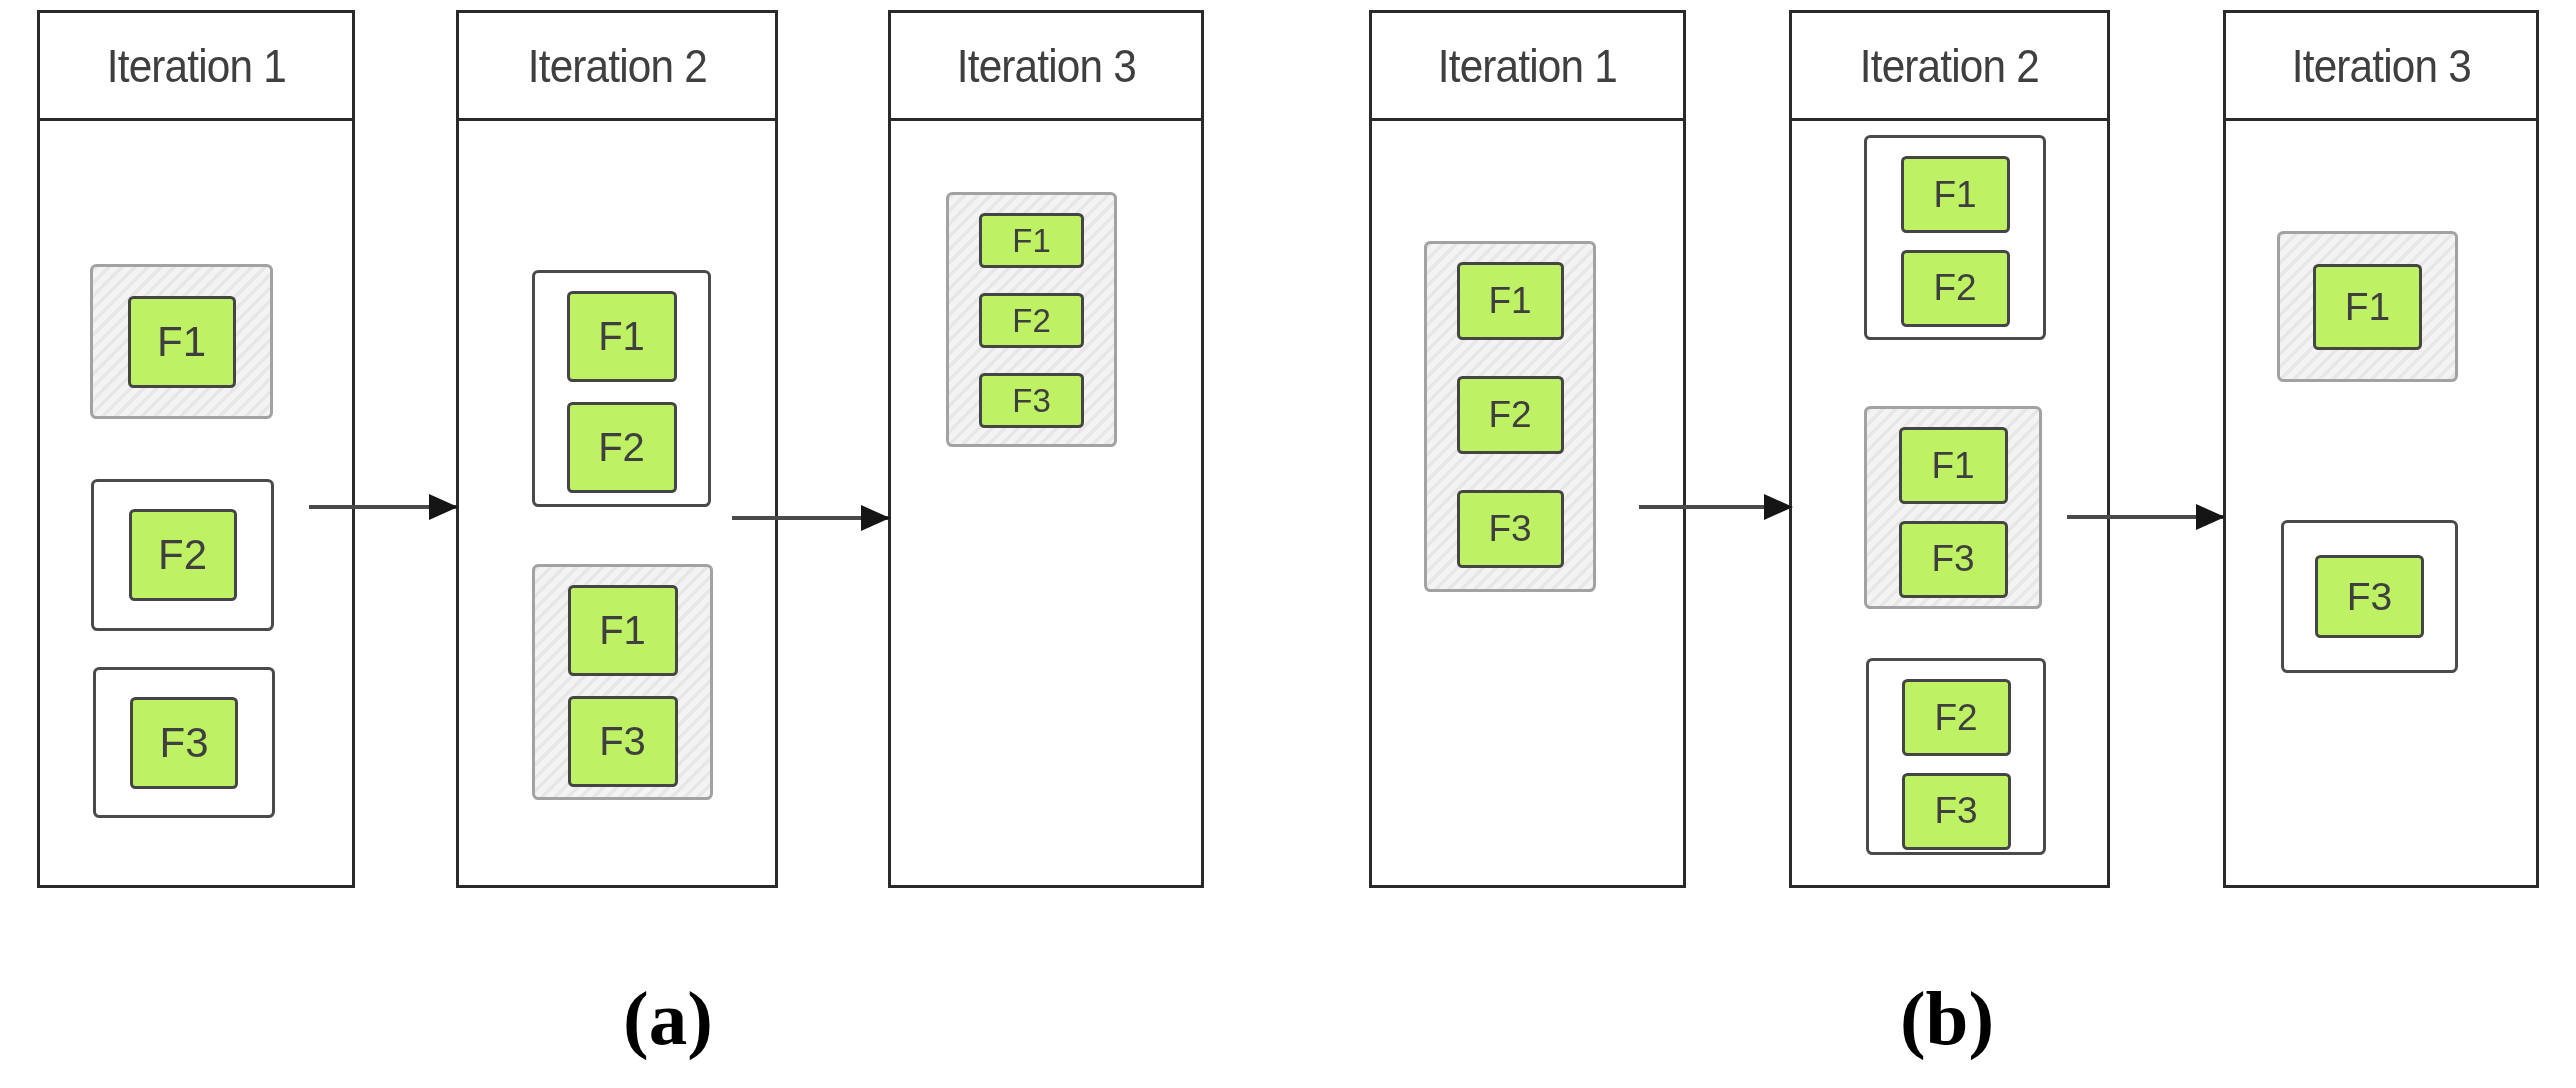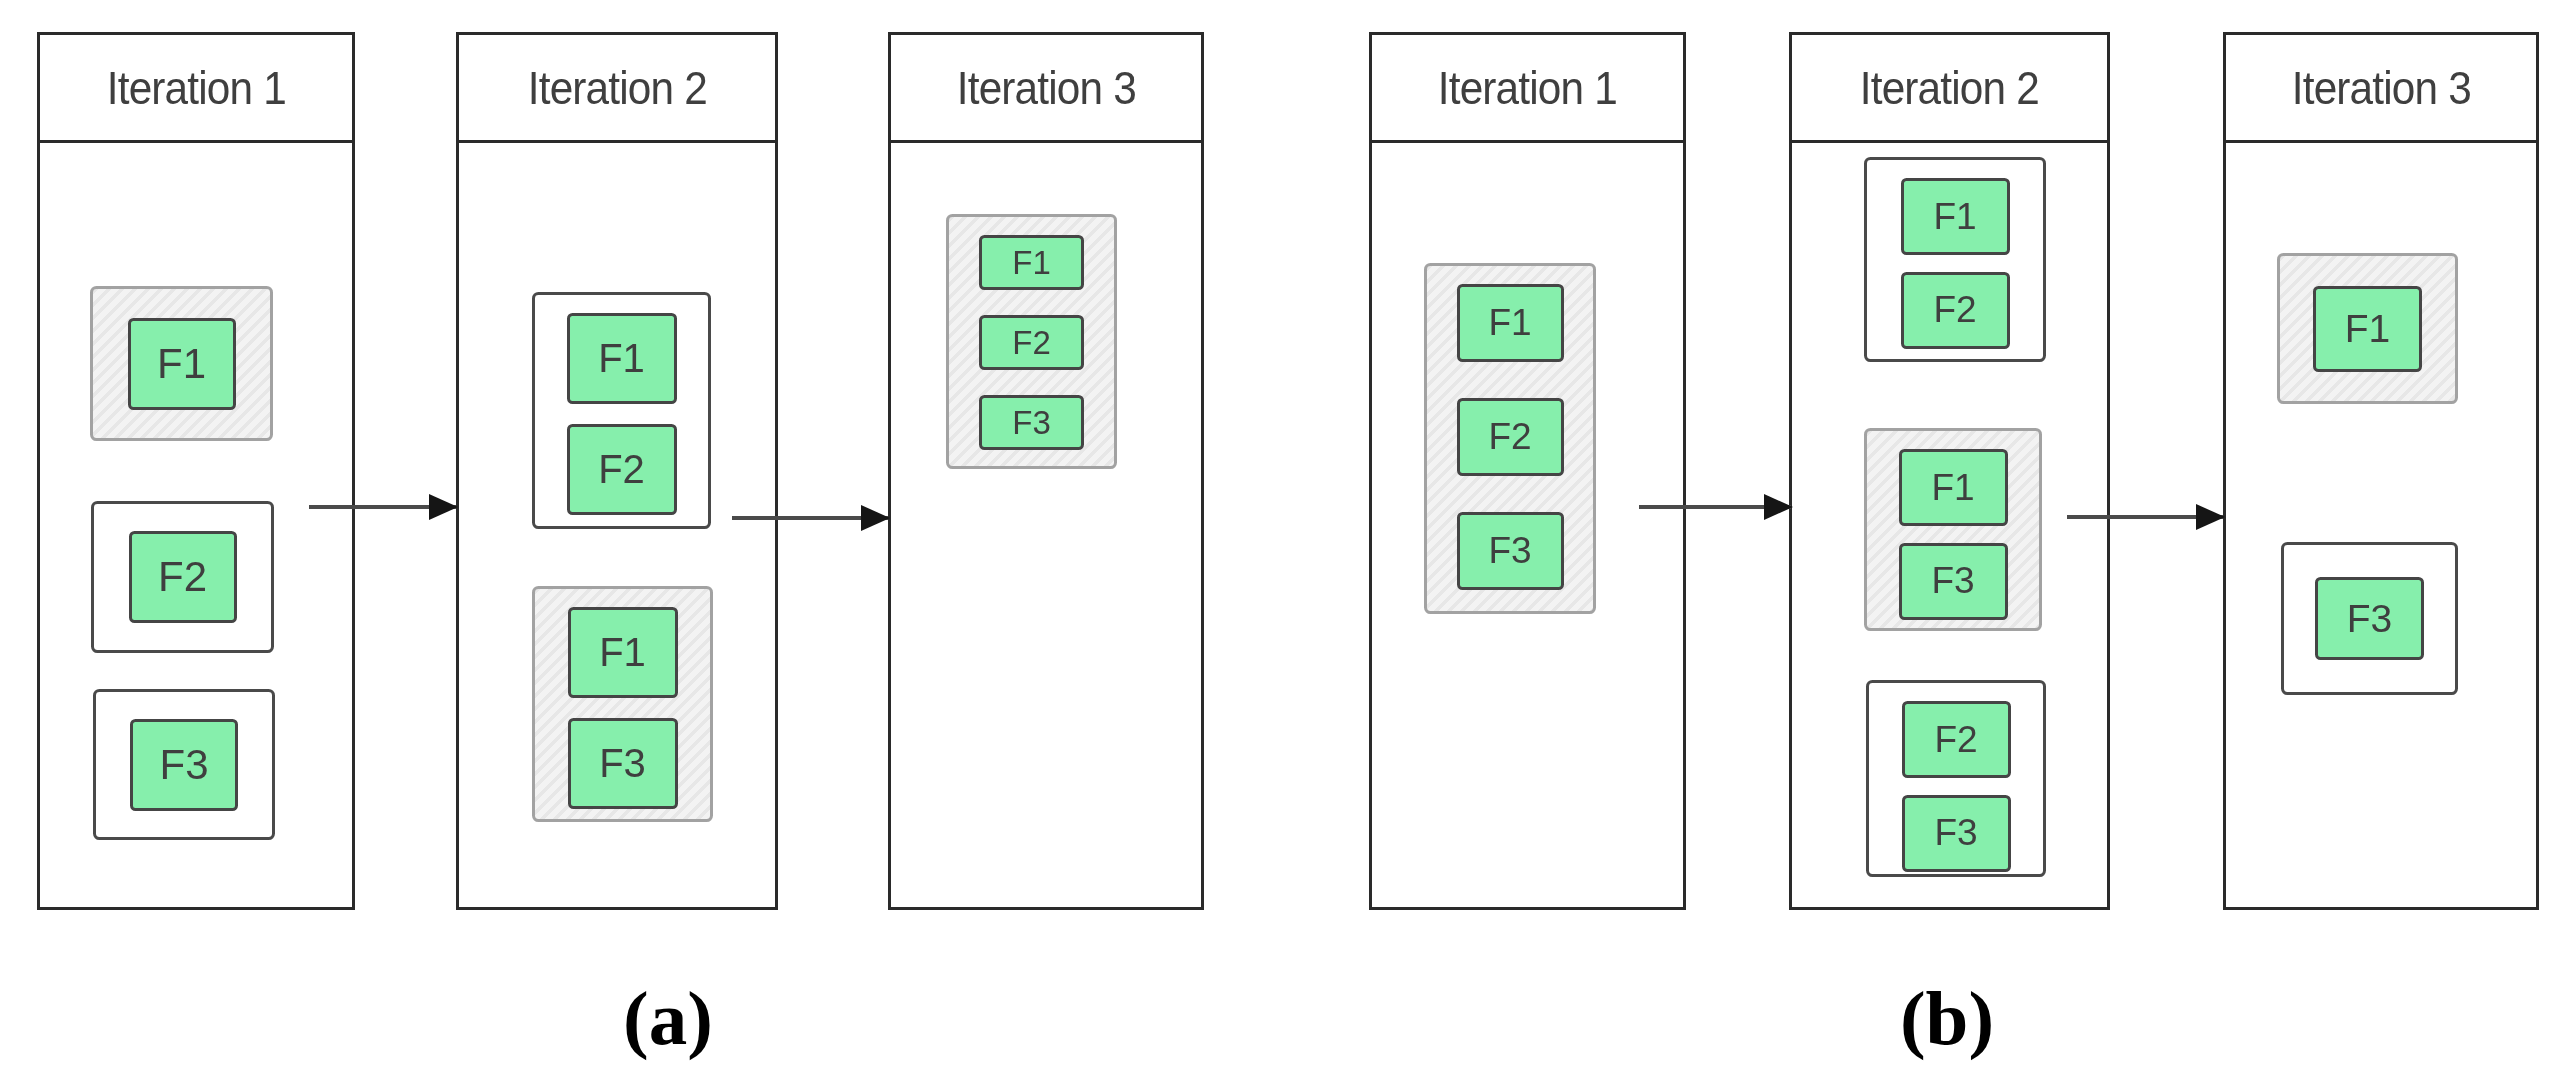--- a/index.html
+++ b/index.html
@@ -1,32 +1,32 @@
 <!DOCTYPE html>
 <html style="font-size:14.7px"><head>
 <meta charset="utf-8">
 <style>
   html,body{margin:0;padding:0;background:#ffffff;}
   body{width:2576px;height:1088px;font-family:"Liberation Sans",sans-serif;}
   .canvas{position:relative;width:2576px;height:1088px;background:#ffffff;overflow:hidden;}
 
-  .col{position:absolute;top:32px;height:878px;box-sizing:border-box;
+  .col{position:absolute;top:10px;height:878px;box-sizing:border-box;
        border:3.7px solid #2a2a2a;background:#ffffff;}
   .col-header{height:105px;border-bottom:3.7px solid #2a2a2a;
        display:flex;align-items:center;justify-content:center;}
   .col-title{font-size:46px;color:#3f3f3f;letter-spacing:-0.9px;transform:scaleX(.92);white-space:nowrap;}
 
   .group{position:absolute;box-sizing:border-box;border-radius:6.4px;
        display:flex;flex-direction:column;align-items:center;}
   .group.plain{border:3.7px solid #4a4a4a;background:#ffffff;}
   .group.shaded{border:3.7px solid #a2a2a2;background-color:#f3f3f3;
        background-image:repeating-linear-gradient(135deg,rgba(0,0,0,0.05) 0 3.7px,rgba(0,0,0,0) 3.7px 9.2px);}
   .group.center{justify-content:center;}
 
-  .fbox{box-sizing:border-box;border:3.7px solid #454545;background:#86efac;border-radius:5.5px;
+  .fbox{box-sizing:border-box;border:3.7px solid #454545;background:#bef264;border-radius:5.5px;
        display:flex;align-items:center;justify-content:center;color:#3f3f3f;flex:0 0 auto;}
 
   .arrow{position:absolute;height:3.7px;background:#4a4a4a;}
   .arrow .head{position:absolute;right:-1.8px;top:50%;transform:translateY(-50%);
        width:0;height:0;border-left:29px solid #151515;
        border-top:13.8px solid transparent;border-bottom:13.8px solid transparent;}
 
   .caption{position:absolute;top:974px;width:294px;text-align:center;
        font-family:"Liberation Serif",serif;font-weight:bold;font-size:77px;color:#000;}
 </style>

